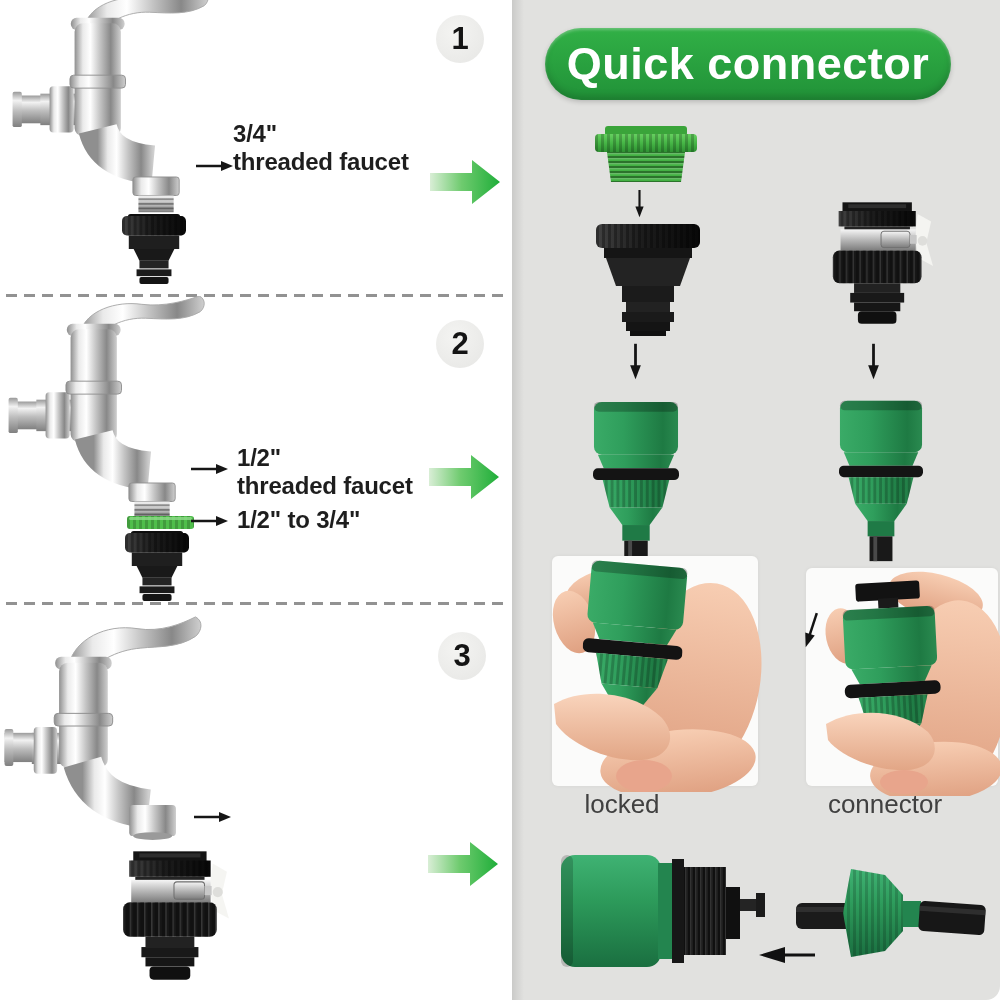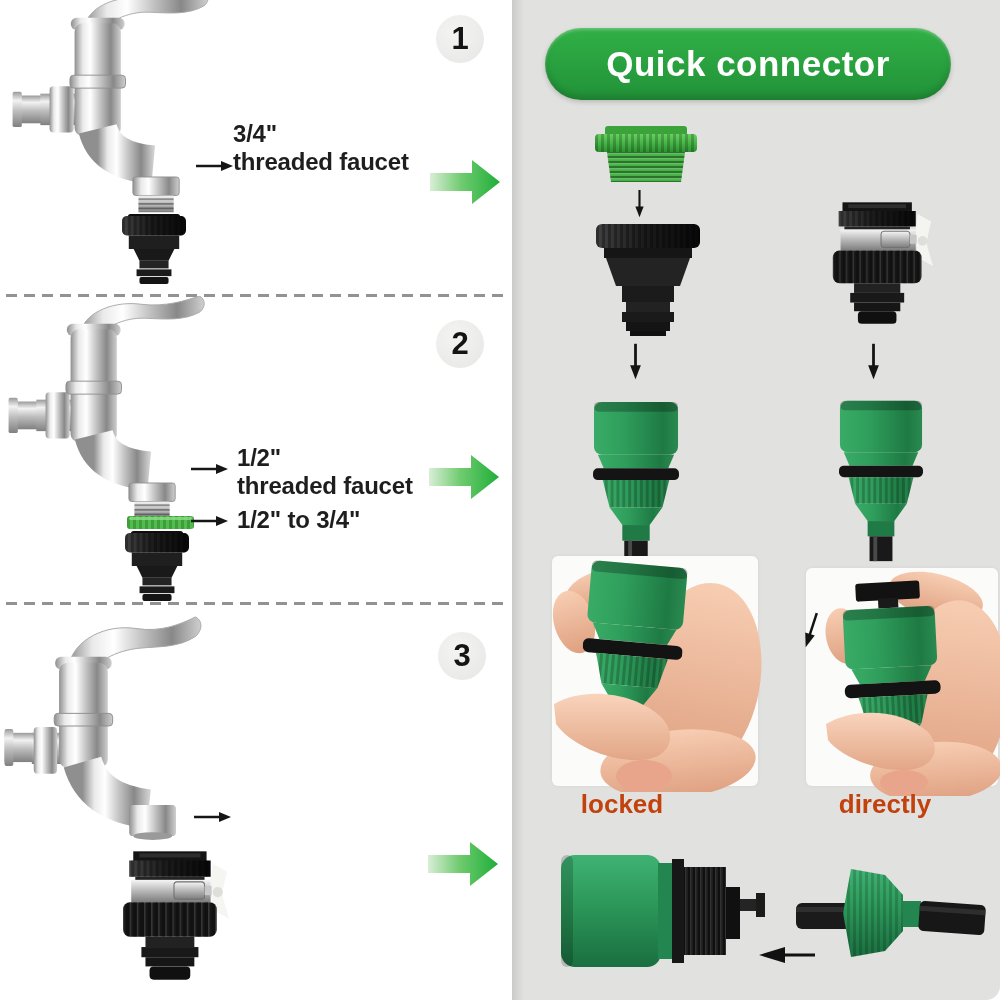--- a/index.html
+++ b/index.html
@@ -6,28 +6,28 @@
   #canvas{position:relative;width:1000px;height:1000px;background:#ffffff;overflow:hidden;
           font-family:"Liberation Sans","DejaVu Sans",sans-serif;}
   .abs{position:absolute;}
   .panel{left:512px;top:0;width:488px;height:1000px;background:#e1e1df;border-radius:0 0 14px 0;}
   .panel-edge{left:512px;top:0;width:12px;height:1000px;
               background:linear-gradient(90deg,rgba(0,0,0,0.10),rgba(0,0,0,0));}
   .banner{left:545px;top:28px;width:406px;height:72px;border-radius:36px;
           background:linear-gradient(180deg,#31b046,#219238);
           box-shadow:0 2px 5px rgba(0,0,0,0.18), inset 0 2px 3px rgba(255,255,255,0.28), inset 0 -4px 7px rgba(0,0,0,0.16);
           display:flex;align-items:center;justify-content:center;
-          color:#ffffff;font-size:35px;font-weight:700;letter-spacing:0.5px;}
+          color:#ffffff;font-size:45px;font-weight:700;letter-spacing:0.5px;}
   .divider{height:3px;background:repeating-linear-gradient(90deg,#929292 0 11px,transparent 11px 18px);}
   .badge{width:48px;height:48px;border-radius:50%;
          background:radial-gradient(circle at 40% 35%,#f4f4f2,#e6e6e4);
          color:#141414;font-size:31px;font-weight:700;display:flex;align-items:center;justify-content:center;}
   .step-label{font-size:24px;font-weight:700;color:#1e1e1e;line-height:28px;letter-spacing:-0.2px;}
   .step-label span{display:block;}
-  .state-label{font-size:26px;font-weight:700;color:#c2410c;text-align:center;}
+  .state-label{font-size:26px;font-weight:400;color:#404040;text-align:center;}
   .photo-card{background:#fbfbfa;border-radius:6px;box-shadow:0 0 4px rgba(0,0,0,0.05);}
 </style>
 </head>
 <body>
 
 <div id="canvas">
 
   <svg width="0" height="0" style="position:absolute">
     <defs>
       <linearGradient id="chH" x1="0" y1="0" x2="1" y2="0">
@@ -270,21 +270,21 @@
     <g transform="rotate(-3 96 120)">
       <rect x="64" y="26" width="64" height="18" rx="3" fill="#121212"></rect>
       <rect x="86" y="42" width="20" height="10" fill="#1a1a1a"></rect>
       <use href="#qcHeld" x="46" y="48" width="100" height="184"></use>
     </g>
     <path d="M30,168 C60,150 108,154 132,176 C146,192 138,212 112,214 C80,216 44,200 32,184 Z" fill="url(#skin2)"></path>
     <ellipse cx="108" cy="226" rx="24" ry="12" fill="#e8a58c"></ellipse>
   </svg>
 
   <div class="abs state-label" style="left:540px;top:789px;width:164px">locked</div>
-  <div class="abs state-label" style="left:800px;top:789px;width:170px">directly</div>
+  <div class="abs state-label" style="left:800px;top:789px;width:170px">connector</div>
 
   <svg class="abs" style="left:553px;top:843px;width:436px;height:146px" viewBox="0 0 436 146">
     <rect x="8" y="12" width="100" height="112" rx="14" fill="url(#qcH)"></rect>
     <rect x="8" y="12" width="12" height="112" rx="6" fill="rgba(0,0,0,0.18)"></rect>
     <rect x="105" y="20" width="16" height="96" fill="#23854f"></rect>
     <rect x="119" y="16" width="12" height="104" fill="#171717"></rect>
     <rect x="131" y="24" width="42" height="88" fill="#1e1e1e"></rect>
     <rect x="131" y="24" width="42" height="88" fill="url(#thrV)"></rect>
     <rect x="173" y="44" width="14" height="52" fill="#101010"></rect>
     <rect x="187" y="56" width="18" height="12" fill="#242424"></rect>

